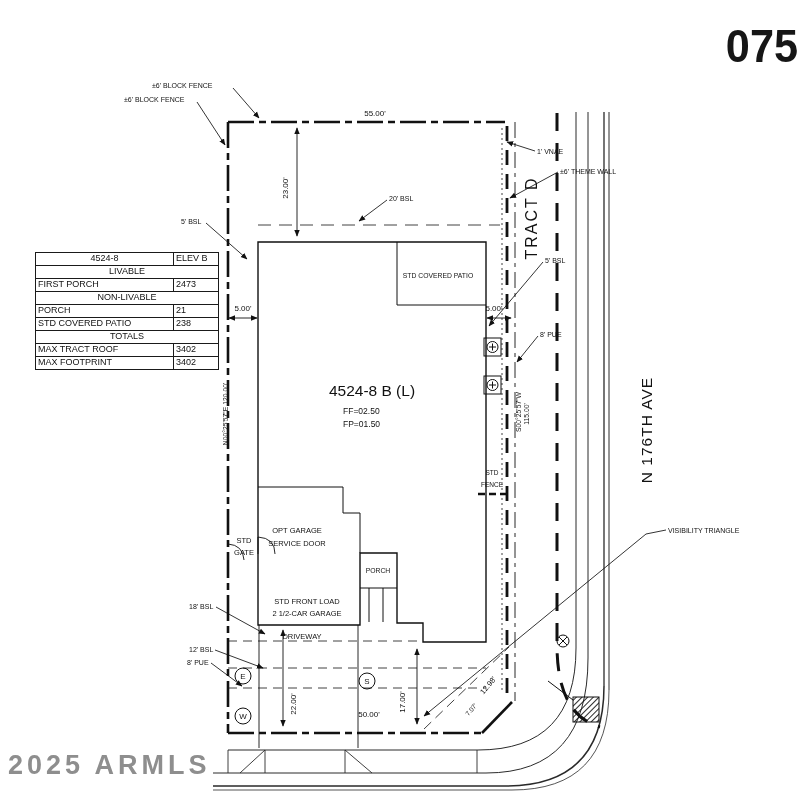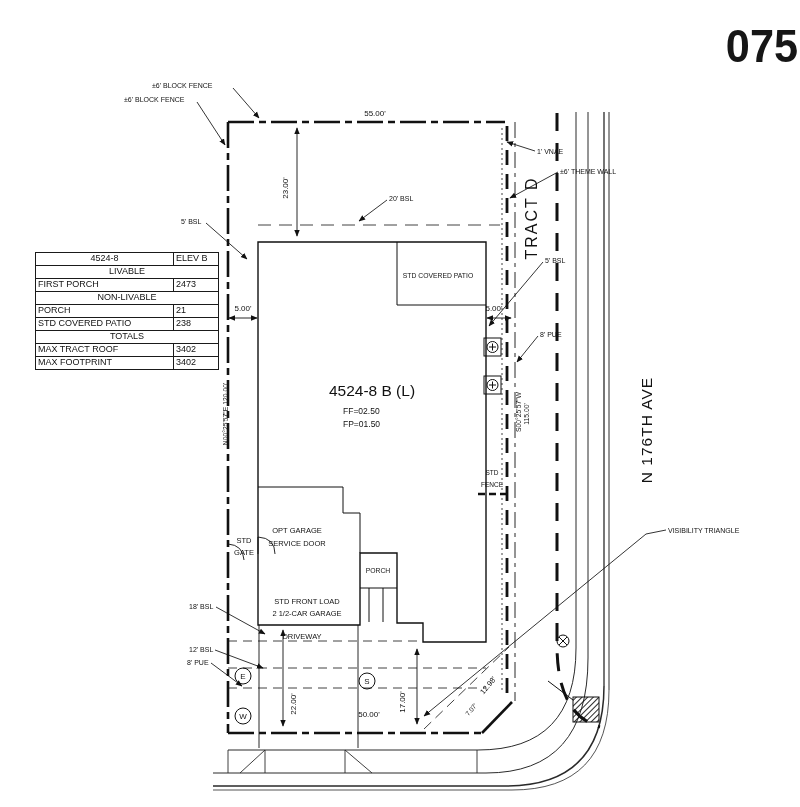--- a/index.html
+++ b/index.html
@@ -230,13 +230,14 @@
           <td class="val">3402</td>
         </tr>
       <tr>
           <td>MAX FOOTPRINT</td>
           <td class="val">3402</td>
         </tr>
     </tbody>
   </table>
 
   <div class="sheet-number">075</div>
+  <div class="watermark">2025 ARMLS</div>
 </div>
 
 </body></html>

